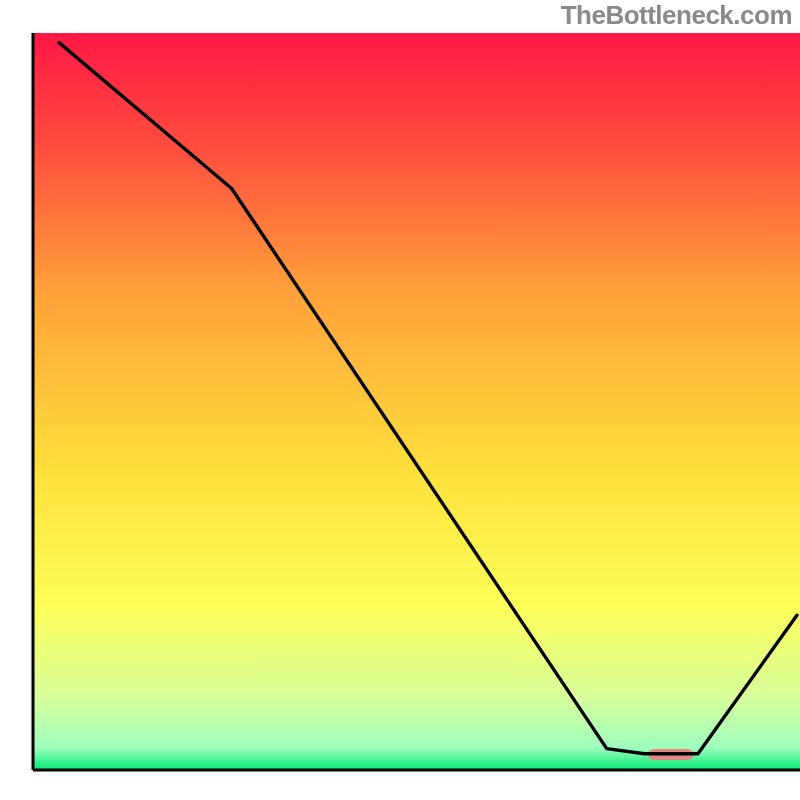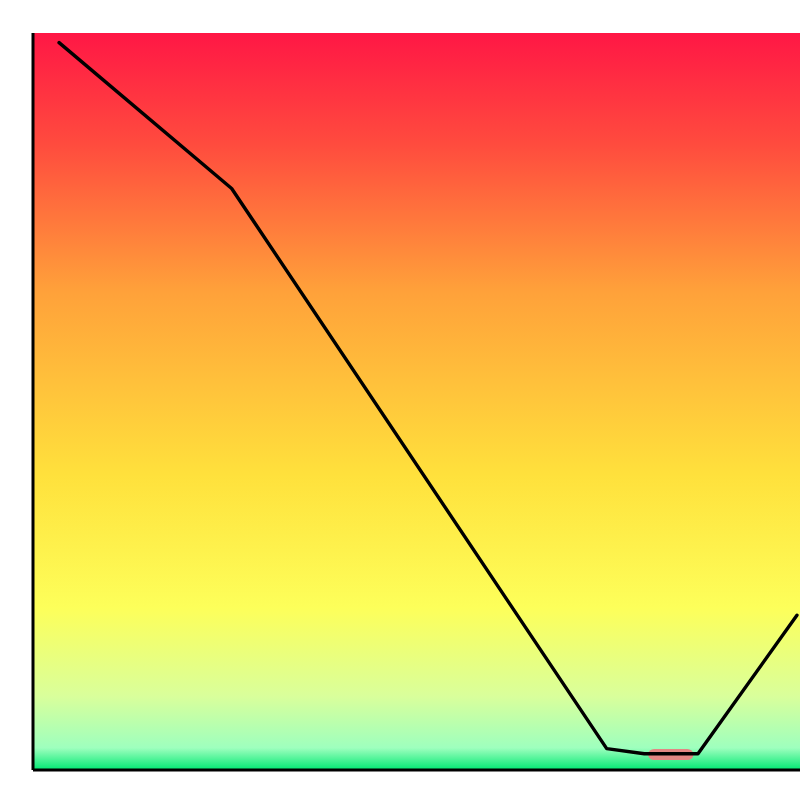--- a/index.html
+++ b/index.html
@@ -33,20 +33,21 @@
     width: 800px;
     height: 800px;
     display: block;
   }
 </style>
 </head>
 <body>
 
 <div class="chart-container">
 
+  <div class="watermark">TheBottleneck.com</div>
 
   <svg class="plot" viewBox="0 0 800 800" preserveAspectRatio="none">
     <defs>
       <linearGradient id="bgGrad" x1="0" y1="0" x2="0" y2="1">
           <stop offset="0%" stop-color="#ff1745"></stop>
           <stop offset="15%" stop-color="#ff4b3e"></stop>
           <stop offset="35%" stop-color="#ffa13a"></stop>
           <stop offset="60%" stop-color="#ffe13c"></stop>
           <stop offset="78%" stop-color="#fdff5a"></stop>
           <stop offset="90%" stop-color="#d9ff9b"></stop>

